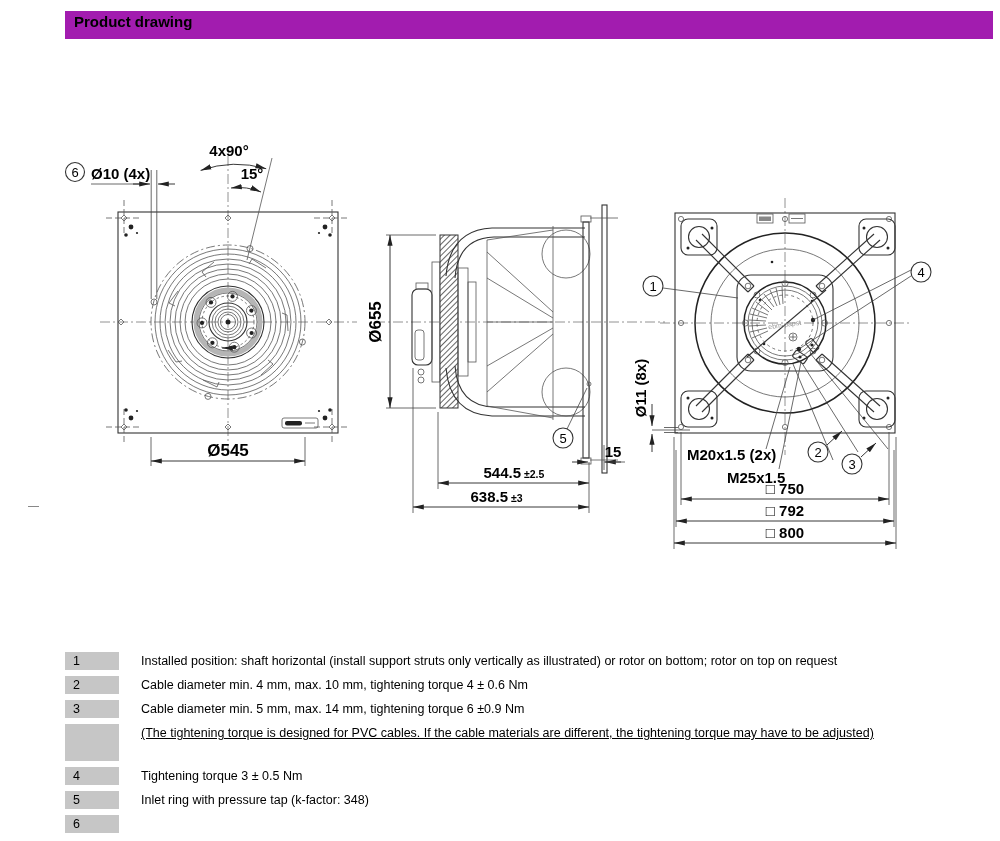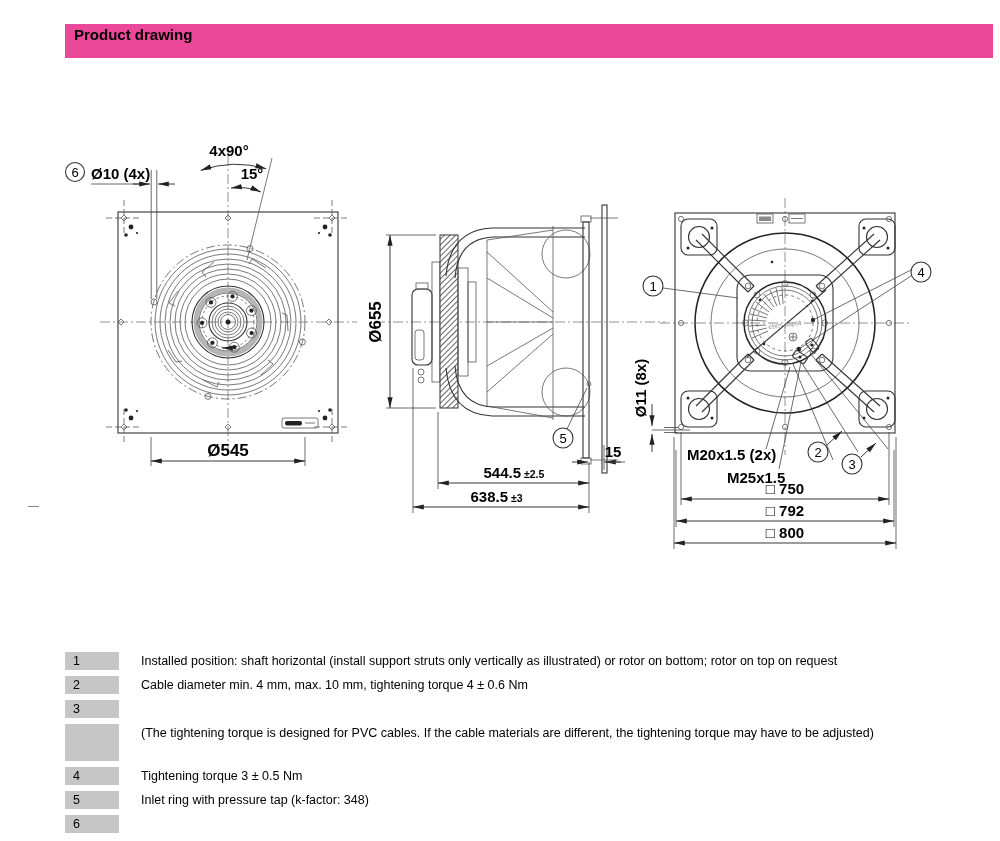--- a/index.html
+++ b/index.html
@@ -1,30 +1,30 @@
 <!DOCTYPE html>
 <html><head>
 <meta charset="utf-8">
 <style>
   html,body{margin:0;padding:0;background:#fff;}
   body{width:1000px;height:841px;position:relative;overflow:hidden;
        font-family:"Liberation Sans","DejaVu Sans",sans-serif;color:#000;}
-  .titlebar{position:absolute;left:65px;top:24px;width:928px;height:34px;
-       background:#ec4899;font-size:15px;font-weight:bold;line-height:22px;
+  .titlebar{position:absolute;left:65px;top:11px;width:928px;height:28px;
+       background:#a21caf;font-size:15px;font-weight:bold;line-height:22px;
        padding-left:9px;box-sizing:border-box;}
   #dwg{position:absolute;left:0;top:0;}
   .margin-mark{position:absolute;left:28px;top:506px;width:11px;height:1px;background:#888;}
   .notes{position:absolute;left:65px;top:652px;width:880px;display:flex;
        flex-direction:column;gap:6px;font-size:12.5px;}
   .note-row{display:flex;}
   .note-row .num{flex:none;width:54px;background:#c6c6c6;height:18px;
        line-height:18px;padding-left:8px;box-sizing:border-box;}
   .note-row .txt{padding-left:22px;line-height:18px;}
   .note-row.tall .num{height:37px;}
-  .note-row.tall .txt{line-height:18px;max-width:740px;}
+  .note-row.tall .txt{line-height:18px;max-width:740px;text-decoration:underline;}
   
   .main{stroke:#333;stroke-width:1.1;fill:none;}
   .bold{stroke:#222;stroke-width:1.5;fill:none;}
   .thin{stroke:#555;stroke-width:.8;fill:none;}
   .cl{stroke:#777;stroke-width:.8;fill:none;stroke-dasharray:10 3 2 3;}
   .dash{stroke:#555;stroke-width:.8;fill:none;stroke-dasharray:6 3;}
   .dim{stroke:#222;stroke-width:.9;fill:none;}
   .ext{stroke:#444;stroke-width:.8;fill:none;}
   .ldr{stroke:#444;stroke-width:.8;fill:none;}
   .grayring{stroke:#b5b5b5;stroke-width:5;fill:none;}
@@ -458,20 +458,21 @@
   <div class="note-row">
     <div class="num">1</div>
     <div class="txt">Installed position: shaft horizontal (install support struts only vertically as illustrated) or rotor on bottom; rotor on top on request</div>
   </div>
   <div class="note-row">
     <div class="num">2</div>
     <div class="txt">Cable diameter min. 4 mm, max. 10 mm, tightening torque 4 ± 0.6 Nm</div>
   </div>
   <div class="note-row">
     <div class="num">3</div>
+    <div class="txt">Cable diameter min. 5 mm, max. 14 mm, tightening torque 6 ±0.9 Nm</div>
   </div>
   <div class="note-row tall">
     <div class="num"></div>
     <div class="txt">(The tightening torque is designed for PVC cables. If the cable materials are different, the tightening torque may have to be adjusted)</div>
   </div>
   <div class="note-row">
     <div class="num">4</div>
     <div class="txt">Tightening torque 3 ± 0.5 Nm</div>
   </div>
   <div class="note-row">

